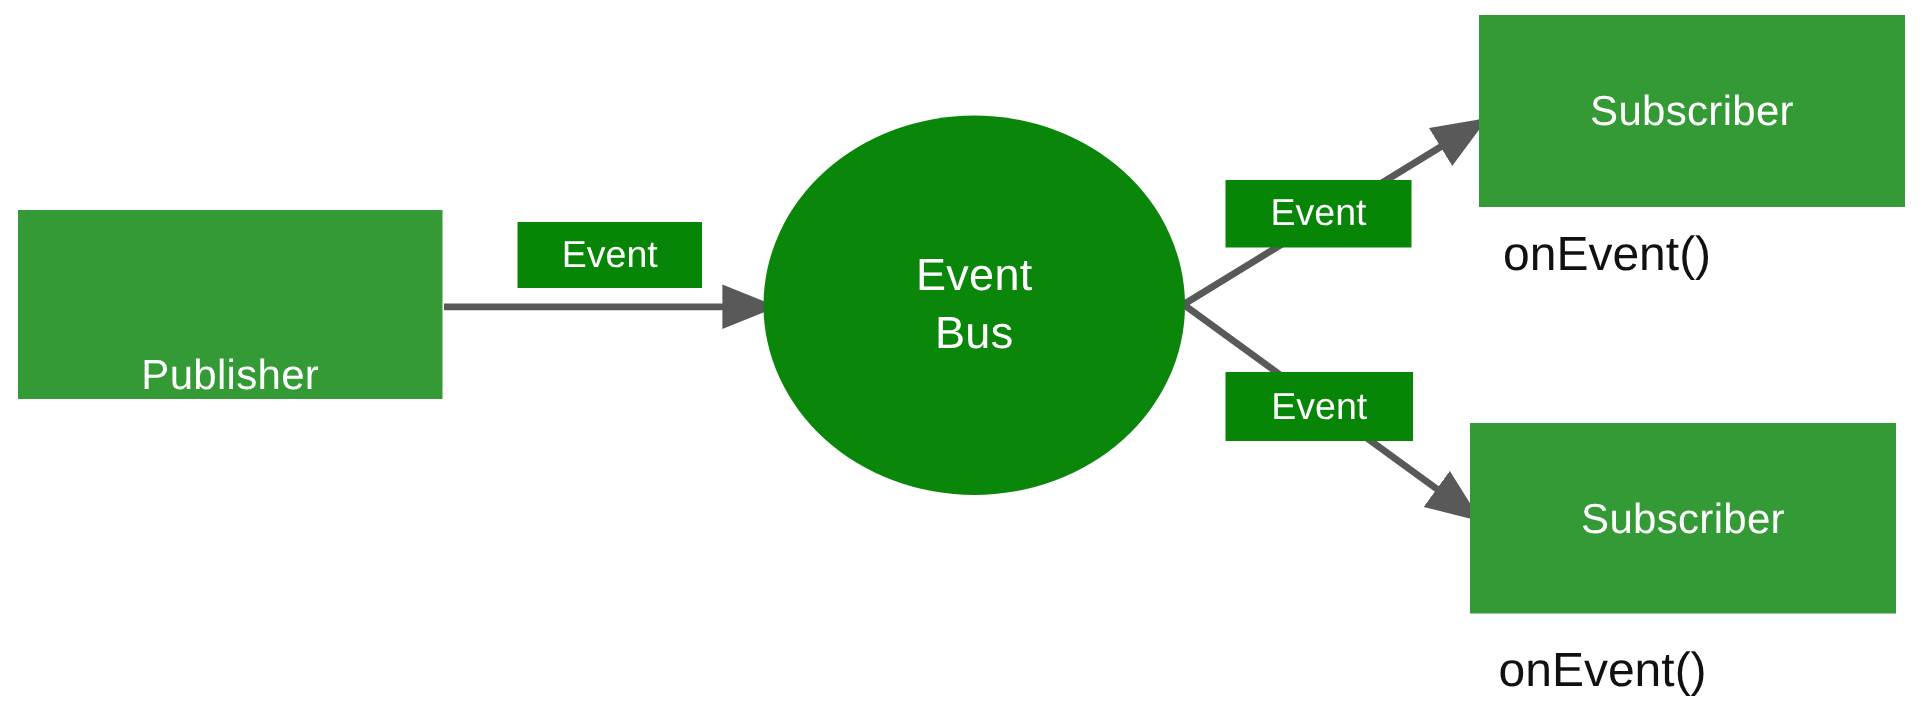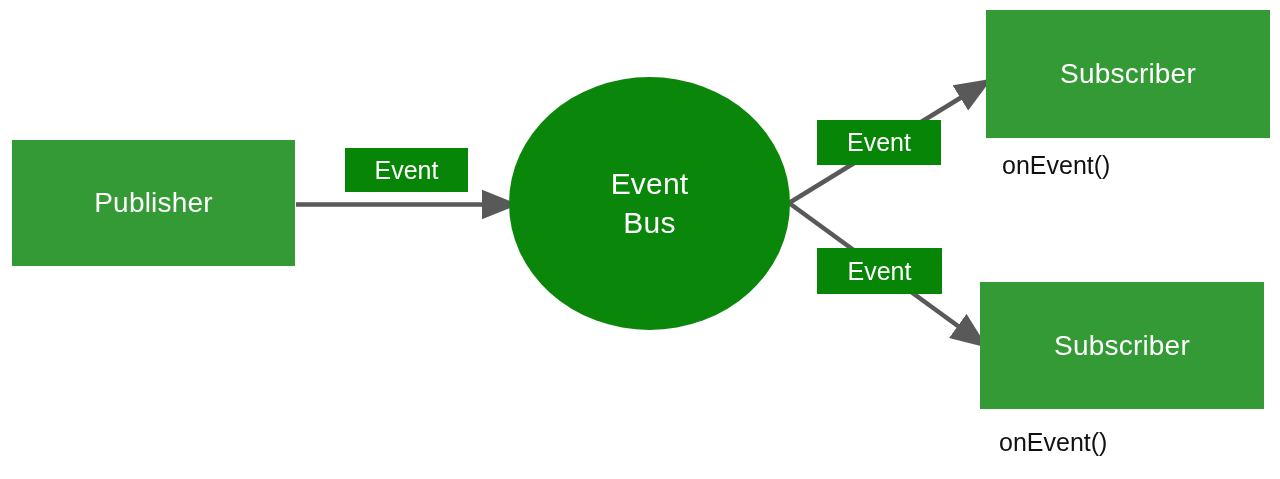--- a/index.html
+++ b/index.html
@@ -49,21 +49,21 @@
     display: flex;
     align-items: center;
     justify-content: center;
     color: #ffffff;
     font-size: 25px;
     box-sizing: border-box;
   }
   .caption {
     position: absolute;
     color: #111111;
-    font-size: 25px;
+    font-size: 32px;
     white-space: nowrap;
   }
   .circle-line {
     display: block;
   }
 </style>
 </head>
 <body>
 
 <div id="canvas">
@@ -75,21 +75,21 @@
       </marker>
     </defs>
 
     <line x1="296" y1="204.5" x2="514" y2="204.5" stroke="#595959" stroke-width="4.5" marker-end="url(#arrowhead)"></line>
 
     <line x1="789" y1="203" x2="988" y2="81" stroke="#595959" stroke-width="4.5" marker-end="url(#arrowhead)"></line>
 
     <line x1="789" y1="203" x2="984" y2="345" stroke="#595959" stroke-width="4.5" marker-end="url(#arrowhead)"></line>
   </svg>
 
-  <div class="node node-box" style="left:12px; top:140px; width:283px; height:126px; background:#349A35;">
+  <div class="node node-box" style="left:12px; top:140px; width:283px; height:126px; background:#349A35;align-items:flex-end;">
     <span>Publisher</span>
   </div>
 
   <div class="node node-circle" style="left:509px; top:77px; width:281px; height:253px; background:#0A860A;">
     <span class="circle-line">Event</span>
     <span class="circle-line">Bus</span>
   </div>
 
   <div class="node node-box" style="left:986px; top:10px; width:284px; height:128px; background:#349A35;">
     <span>Subscriber</span>

